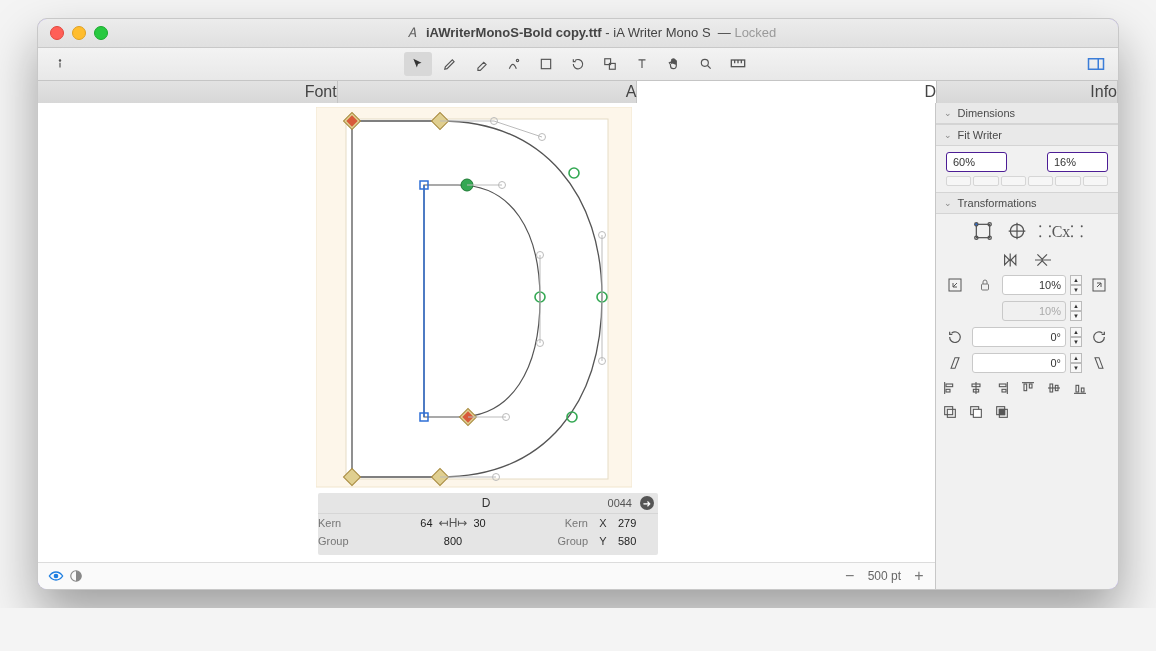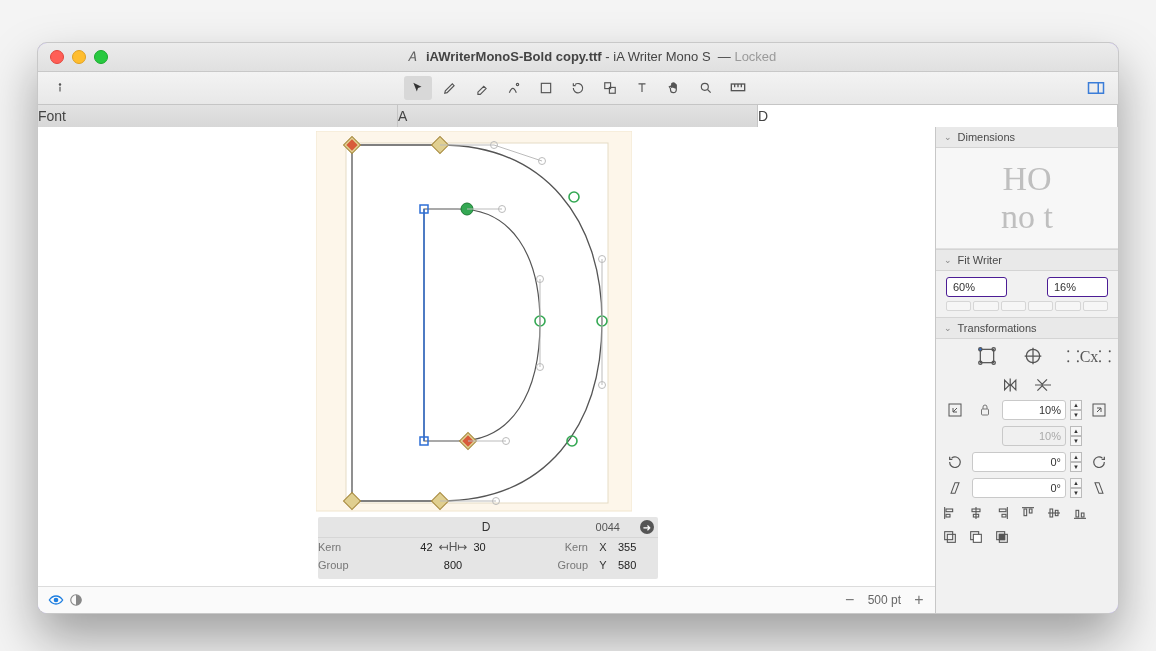--- a/index.html
+++ b/index.html
@@ -8,21 +8,21 @@
     background: #f4f4f4;
     font-family: -apple-system, "Helvetica Neue", Arial, sans-serif;
     font-size: 13px;
     color: #333;
   }
   
   .window {
     position: relative;
     width: 1080px;
     height: 570px;
-    margin: 42px auto;
+    margin: 18px auto;
     background: #c4b5fd;
     border: 1px solid #c8c8c8;
     border-radius: 10px;
     box-shadow: 0 25px 50px rgba(0,0,0,.35);
     overflow: hidden;
   }
   
   .titlebar {
     height: 28px;
     background: linear-gradient(#ececec,#e0e0e0);
@@ -63,22 +63,22 @@
   svg { display:block; }
   
   .tabrow {
     height:22px;
     background: linear-gradient(#e6e6e6,#dcdcdc);
     border-bottom:1px solid #c5c5c5;
     display:flex;
   }
   .tab {
     flex:1;
-    text-align:left;
-    font-size:14px;
+    text-align:right;
+    font-size:16px;
     color:#444;
     border-right:1px solid #c5c5c5;
     line-height:22px;
     background:linear-gradient(#e2e2e2,#d7d7d7);
   }
   .tab.active { background:#fff; font-weight:500; }
   .tab.info { flex:0 0 180px; }
   
   .body {
     position:absolute;
@@ -107,21 +107,21 @@
     width:340px;
     height:62px;
     background:#e5e5e5;
     border-radius:2px;
     font-size:11px;
     color:#777;
   }
   .glyph-info .row { display:flex; align-items:center; height:18px; }
   .glyph-info .row:first-child { height:20px; border-bottom:1px solid #d6d6d6; }
   .glyph-name-center{ flex:1; text-align:center; color:#333; font-size:12px; }
-  .glyph-code { width:70px; text-align:right; color:#555; padding-right:4px; display:flex; justify-content:flex-end; align-items:center; gap:20px;}
+  .glyph-code { width:70px; text-align:right; color:#555; padding-right:4px; display:flex; justify-content:flex-end; align-items:center; gap:8px;}
   .glyph-code .arrow-icon { width:14px;height:14px;background:#555;border-radius:50%;color:#fff;display:flex;align-items:center;justify-content:center;font-size:10px;}
   .gi-lab { width:60px; padding-left:0;}
   .gi-val { width:40px; color:#222;}
   .gi-sep { width:30px; text-align:center; color:#333;}
   
   .statusbar{
     position:absolute;
     bottom:0; left:0; right:0;
     height:26px;
     border-top:1px solid #dcdcdc;
@@ -165,21 +165,21 @@
     background:#f7f7f7;
     border-bottom:1px solid #e0e0e0;
   }
   .fitcurve-row{
     display:flex; gap:40px; padding:6px 10px 4px;
   }
   .fc-box{ background:#fff; border:1px solid #4c1d95; border-radius:3px; width:54px; height:18px; line-height:18px; padding-left:6px; font-size:11px;}
   .fc-steps{ display:flex; padding:0 10px 6px; gap:2px;}
   .fc-steps span{ flex:1; height:8px; border:1px solid #d6d6d6; border-radius:2px; background:#f6f6f6;}
   .trans-grid{
-    display:flex; gap:20px; justify-content:flex-end;
+    display:flex; gap:8px; justify-content:center;
     padding:6px 6px;
   }
   .trans-grid .iconcell, .trow .iconcell{
     width:26px; height:22px; display:flex; align-items:center; justify-content:center;
     color:#555;
   }
   .trans-rows{ padding:0 6px;}
   .trow{ display:flex; align-items:center; height:26px; gap:4px;}
   .trow .field{ flex:1; background:#fff; border:1px solid #c9c9c9; border-radius:3px; height:18px; line-height:18px; text-align:right; padding:0 4px;}
   .trow .field.dis{ background:#f0f0f0; color:#aaa;}
@@ -288,20 +288,21 @@
             <path d="M15 2v14"></path>
           </svg>
       </div>
     </div>
   </div>
 
   <div class="tabrow">
     <div class="tab">Font</div>
     <div class="tab">A</div>
     <div class="tab active">D</div>
+    <div class="tab info">Info</div>
   </div>
 
   <div class="body">
 
     <div class="canvas-pane">
       <svg class="glyph-svg" viewBox="0 0 316 384">
 
         <rect x="0" y="0" width="316" height="380" fill="#fdf6ea" stroke="#f1e6ce"></rect>
         <rect x="30" y="12" width="262" height="360" fill="#fff" stroke="#e6dcc5"></rect>
 
@@ -365,27 +366,27 @@
           <div style="width:70px;"></div>
           <div class="glyph-name-center">D</div>
           <div class="glyph-code">
             <span>0044</span>
             <span class="arrow-icon">➜</span>
           </div>
         </div>
         <div class="row">
           <div class="gi-lab">Kern</div>
           <div style="flex:1; text-align:center; display:flex; justify-content:center; gap:6px; align-items:center;">
-            <span style="color:#222;">42</span>
+            <span style="color:#222;">64</span>
             <span style="font-size:12px;color:#555;">↤H↦</span>
             <span style="color:#222;">30</span>
           </div>
           <div class="gi-lab" style="text-align:right;">Kern</div>
           <div class="gi-sep">X</div>
-          <div class="gi-val">355</div>
+          <div class="gi-val">279</div>
         </div>
         <div class="row">
           <div class="gi-lab">Group</div>
           <div style="flex:1; text-align:center; color:#222;">800</div>
           <div class="gi-lab" style="text-align:right;">Group</div>
           <div class="gi-sep">Y</div>
           <div class="gi-val">580</div>
         </div>
       </div>
 
@@ -408,24 +409,20 @@
           <span>500 pt</span>
           <span class="zm-btn">+</span>
         </div>
       </div>
     </div>
 
     <div class="inspector">
       <div class="section-head">
         <span class="chev">⌄</span>
         <span>Dimensions</span>
-      </div>
-      <div class="dim-preview">
-        <div>HO</div>
-        <div>no t</div>
       </div>
 
       <div class="section-head">
         <span class="chev">⌄</span>
         <span>Fit Writer</span>
       </div>
       <div class="fitcurve-row">
         <div class="fc-box">60%</div>
         <div class="fc-box">16%</div>
       </div>

